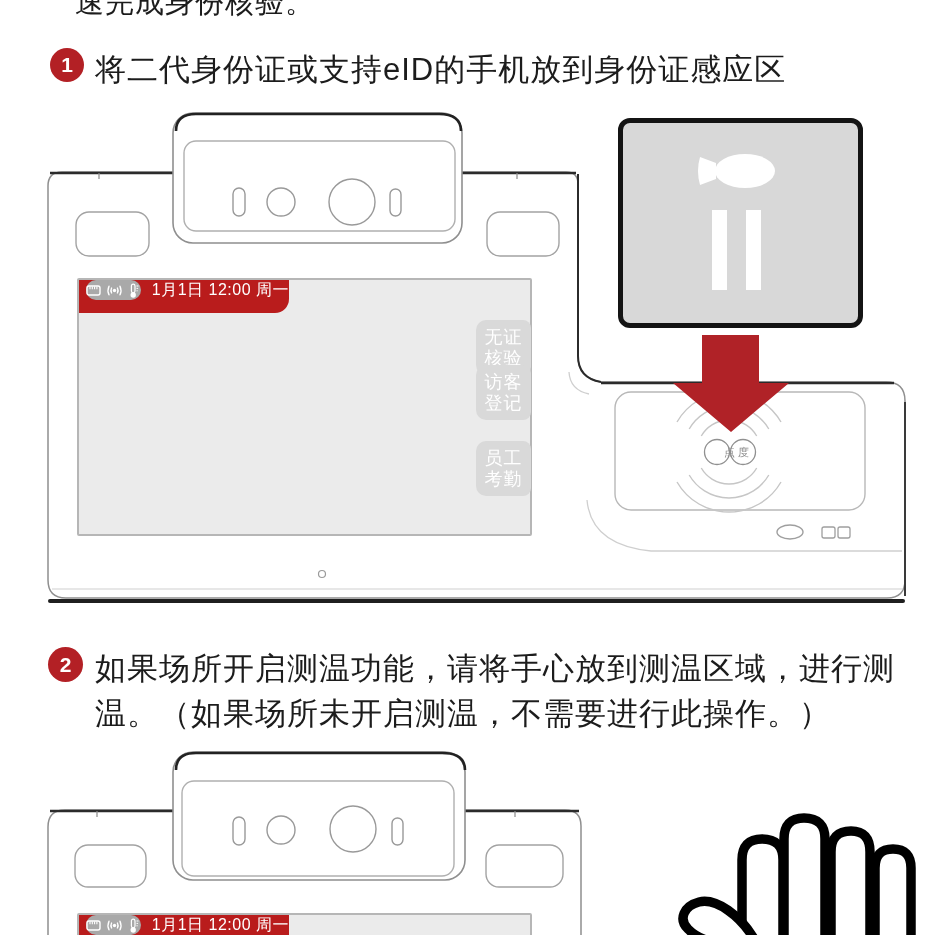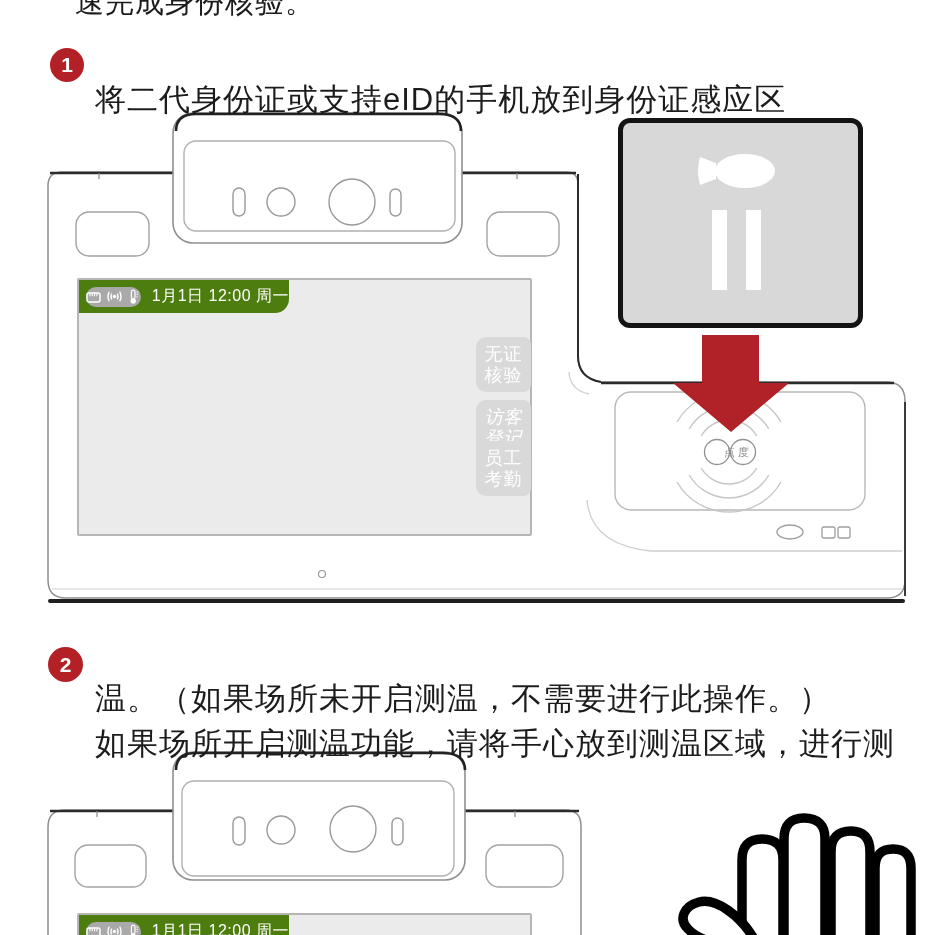--- a/index.html
+++ b/index.html
@@ -10,46 +10,46 @@
   .abs{position:absolute;}
   
   .intro-line{left:75px;top:-17px;font-size:29px;letter-spacing:1px;white-space:nowrap;}
   .step-badge{
     width:34px;height:34px;border-radius:50%;background:#b32025;color:#fff;
     display:flex;align-items:center;justify-content:center;
     font-size:21px;font-weight:bold;
   }
   .badge-1{left:50px;top:48px;}
   .badge-2{left:48px;top:647px;width:35px;height:35px;}
-  .step-text{font-size:31px;letter-spacing:1px;line-height:45px;white-space:nowrap;margin-top:30px;}
+  .step-text{font-size:31px;letter-spacing:1px;line-height:45px;white-space:nowrap;}
   .step1-text{left:95px;top:47px;}
   .step2-text{left:95px;top:646px;}
   
   .screen{
     background:#ebebeb;border:2px solid #b6b6b6;box-sizing:border-box;border-radius:2px;
   }
   .screen-1{left:77px;top:278px;width:455px;height:258px;}
   .screen-2{left:77px;top:913px;width:455px;height:60px;}
   .statusbar{
-    position:absolute;left:0;top:0;width:210px;height:33px;background:#4d7c0f;
-    border-radius:0 0 14px 0;display:flex;align-items:center;
+    position:absolute;left:0;top:0;width:210px;height:33px;background:#b91c1c;
+    border-radius:0 0 14px 0;display:flex;
   }
   .icon-pill{
     margin-left:7px;width:72px;height:20px;background:#a9a9a9;border-radius:10px;
     display:flex;align-items:center;justify-content:center;gap:5px;
   }
   .icon-pill svg{display:block;}
   .status-date{margin-left:11px;font-size:16px;color:#ffffff;letter-spacing:0.5px;white-space:nowrap;}
   
   .side-btn{
     left:476px;width:55px;height:55px;background:#d9d9d9;border-radius:10px 8px 8px 10px;
     color:#ffffff;font-size:18px;line-height:21px;letter-spacing:1px;text-align:center;
     display:flex;flex-direction:column;align-items:center;justify-content:center;
   }
-  .btn-0{top:320px;margin-top:17px;} .btn-1{top:400px;font-style:italic;} .btn-2{top:441px;font-family:Liberation Serif, serif;}
+  .btn-0{top:320px;} .btn-1{top:365px;} .btn-2{top:441px;font-family:Liberation Serif, serif;}
   
   .id-card{
     left:618px;top:118px;width:245px;height:210px;box-sizing:border-box;
     background:#d8d8d8;border:5px solid #141414;border-radius:12px;overflow:hidden;
   }
   
   .pad-logo{
     left:706px;top:443px;width:64px;height:18px;display:flex;align-items:center;justify-content:center;
     font-size:11px;letter-spacing:3px;color:#8c8c8c;white-space:nowrap;
   }
@@ -141,22 +141,22 @@
   </g>
 </svg>
 
 <div class="abs intro-line">速完成身份核验。</div>
 
 <div class="abs step-badge badge-1">1</div>
 <div class="abs step-text step1-text">将二代身份证或支持eID的手机放到身份证感应区</div>
 
 <div class="abs step-badge badge-2">2</div>
 <div class="abs step-text step2-text">
+  <div>如果场所开启测温功能，请将手心放到测温区域，进行测</div>
   <div>温。（如果场所未开启测温，不需要进行此操作。）</div>
-  <div>如果场所开启测温功能，请将手心放到测温区域，进行测</div>
 </div>
 
 <div class="abs screen screen-1">
   <div class="statusbar">
     <div class="icon-pill">
       <svg width="15" height="12" viewBox="0 0 15 12">
         <rect x="1" y="2" width="13" height="9" rx="2" fill="none" stroke="#ffffff" stroke-width="1.4"></rect>
         <path d="M4,2.6 v2.6 M6.3,2.6 v2.6 M8.6,2.6 v2.6 M10.9,2.6 v2.6" stroke="#ffffff" stroke-width="1.1" fill="none"></path>
       </svg>
       <svg width="17" height="13" viewBox="0 0 17 13">

